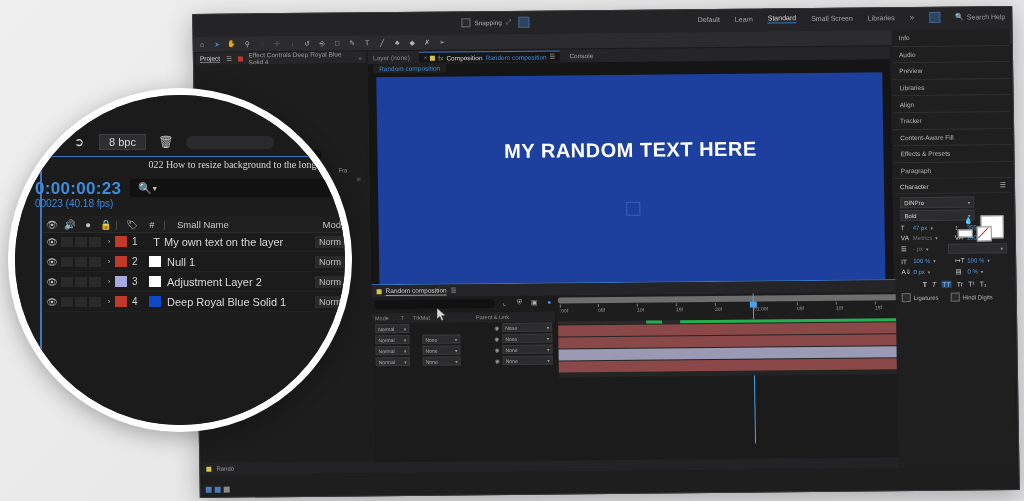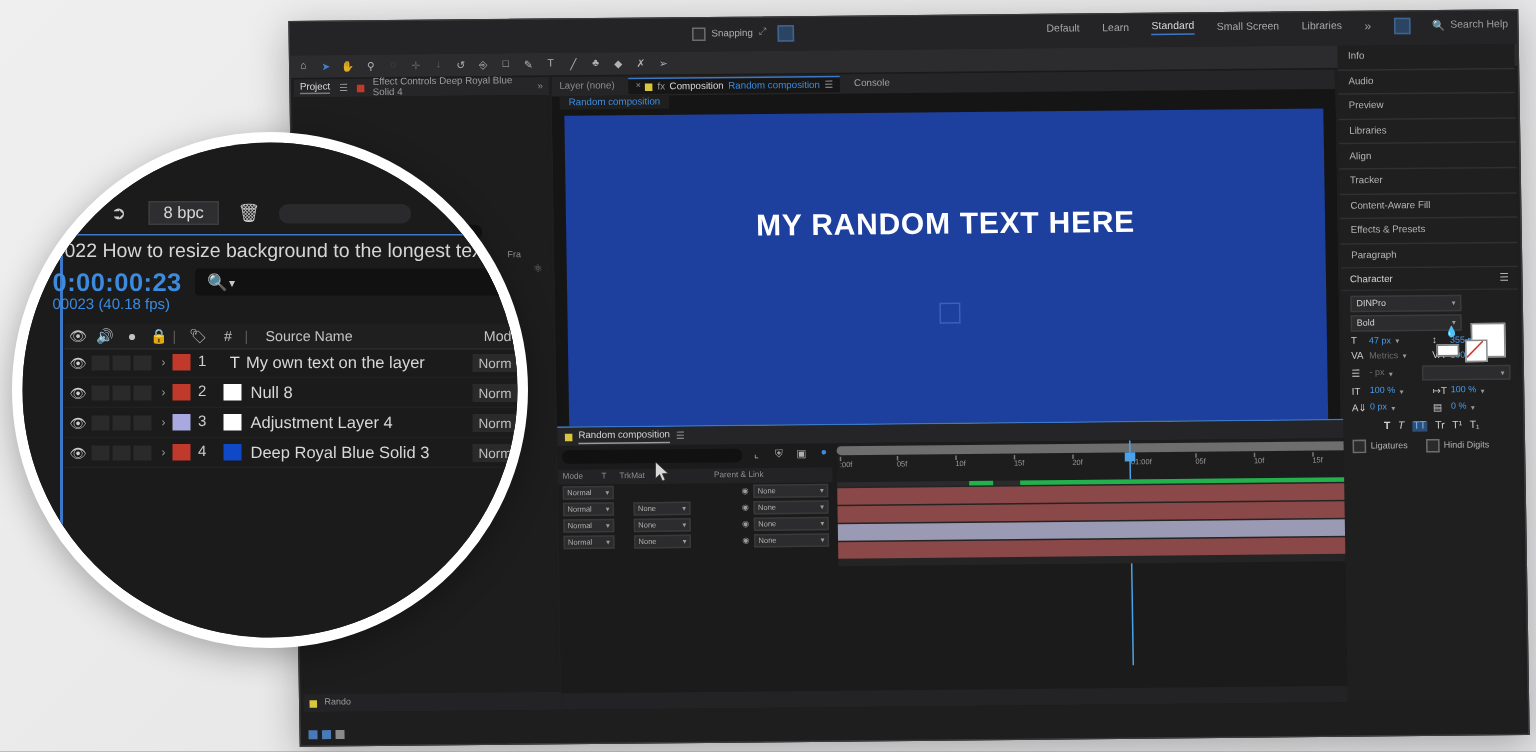--- a/index.html
+++ b/index.html
@@ -136,21 +136,21 @@
     border:7px solid #fff;background:#1b1b1b;overflow:hidden;
     box-shadow:0 5px 22px rgba(0,0,0,.30);
   }
   .mg-inner{position:absolute;left:0;top:0;width:100%;height:100%;background:#1b1b1b;}
   .mg-leftstrip{position:absolute;left:25px;top:0;bottom:0;width:2px;background:#3d78c8;}
   .mg-toprow{position:absolute;left:28px;top:36px;right:0;height:22px;display:flex;align-items:center;gap:12px;}
   .mg-ic{width:16px;height:13px;color:#c8c8c8;display:flex;align-items:center;justify-content:center;font-size:12px;}
   .mg-bpc{background:#2e2e30;border:1px solid #3d3d3f;padding:1px 9px;color:#d8d8d8;font-size:11px;}
   .mg-searchlong{width:88px;height:13px;background:#2a2a2c;border-radius:6px;}
   .mg-line{position:absolute;left:28px;top:61px;right:0;height:1px;background:#3d78c8;}
-  .mg-title{position:absolute;left:28px;top:64px;right:0;text-align:left;color:#d6d6d6;font-size:13px;}
+  .mg-title{position:absolute;left:28px;top:64px;right:0;text-align:right;color:#d6d6d6;font-size:10px;font-family:Liberation Serif, serif;}
   .mg-tc{position:absolute;left:20px;top:84px;color:#3d8bdf;font-size:17px;font-weight:bold;letter-spacing:.3px;}
   .mg-fps{position:absolute;left:20px;top:103px;color:#3d8bdf;font-size:10px;}
   .mg-search{position:absolute;left:115px;top:84px;width:215px;height:18px;background:#111;border-radius:3px;display:flex;align-items:center;padding-left:8px;color:#c8c8c8;font-size:11px;}
   .mg-hdr{position:absolute;left:28px;top:121px;right:0;height:16px;background:#1f1f1f;display:flex;align-items:center;font-size:9.5px;color:#c3c3c3;border-bottom:1px solid #2a2a2a;}
   .mg-hdr .eye{width:18px;text-align:center;}
   .mg-rows{position:absolute;left:28px;top:137px;right:0;}
   .mg-row{height:19px;display:flex;align-items:center;font-size:11px;color:#d8d8d8;border-bottom:1px solid #212121;}
   .mg-row .eye{width:18px;text-align:center;color:#cfcfcf;font-size:9px;}
   .mg-row .bl{width:12px;height:10px;background:#2a2a2a;margin-right:2px;}
   .mg-row .arrow{width:12px;color:#9a9a9a;font-size:8px;text-align:center;}
@@ -623,21 +623,21 @@
 
     <div class="mg-hdr">
       <span class="eye">👁</span>
       <span class="eye">🔊</span>
       <span class="eye">●</span>
       <span class="eye">🔒</span>
       <span style="width:8px;color:#5a5a5a">|</span>
       <span class="eye">🏷</span>
       <span style="width:22px;text-align:center">#</span>
       <span style="width:8px;color:#5a5a5a">|</span>
-      <span style="padding-left:6px">Source Name</span>
+      <span style="padding-left:6px">Small Name</span>
       <span style="margin-left:auto;padding-right:4px">Mod</span>
     </div>
 
     <div class="mg-rows">
       <div class="mg-row">
         <span class="eye">👁</span>
         <span class="bl"></span>
         <span class="bl"></span>
         <span class="bl"></span>
         <span class="arrow">›</span>
@@ -649,45 +649,45 @@
       </div>
       <div class="mg-row">
         <span class="eye">👁</span>
         <span class="bl"></span>
         <span class="bl"></span>
         <span class="bl"></span>
         <span class="arrow">›</span>
         <span class="lab" style="background:#c0392b"></span>
         <span class="num">2</span>
         <span class="sw" style="background:#ffffff"></span>
-        <span>Null 8</span>
+        <span>Null 1</span>
         <span class="mode">Norm</span>
       </div>
       <div class="mg-row">
         <span class="eye">👁</span>
         <span class="bl"></span>
         <span class="bl"></span>
         <span class="bl"></span>
         <span class="arrow">›</span>
         <span class="lab" style="background:#a9a9e0"></span>
         <span class="num">3</span>
         <span class="sw" style="background:#ffffff"></span>
-        <span>Adjustment Layer 4</span>
+        <span>Adjustment Layer 2</span>
         <span class="mode">Norm</span>
       </div>
       <div class="mg-row">
         <span class="eye">👁</span>
         <span class="bl"></span>
         <span class="bl"></span>
         <span class="bl"></span>
         <span class="arrow">›</span>
         <span class="lab" style="background:#c0392b"></span>
         <span class="num">4</span>
         <span class="sw" style="background:#1049c8"></span>
-        <span>Deep Royal Blue Solid 3</span>
+        <span>Deep Royal Blue Solid 1</span>
         <span class="mode">Norm</span>
       </div>
     </div>
   </div>
 </div>
 
 <div style="position:absolute;left:437px;top:308px;width:10px;height:13px;">
   <svg width="10" height="14" viewBox="0 0 10 14">
       <path d="M0,0 L0,11 L2.8,8.4 L4.6,12.6 L6.4,11.8 L4.6,7.8 L8.4,7.6 Z" fill="#d8d8d8" stroke="#333" stroke-width=".5"></path>
     </svg>

